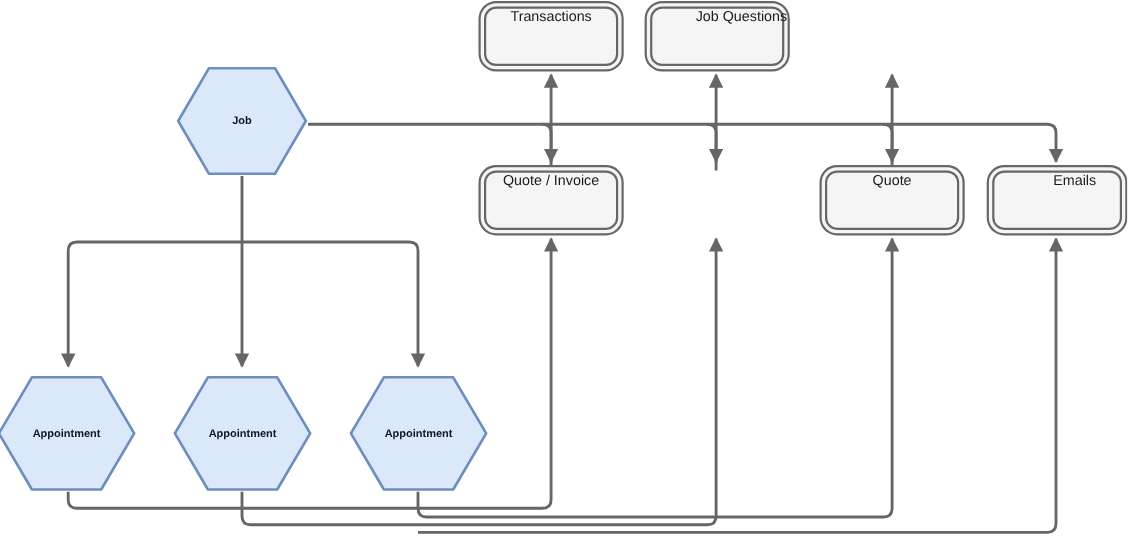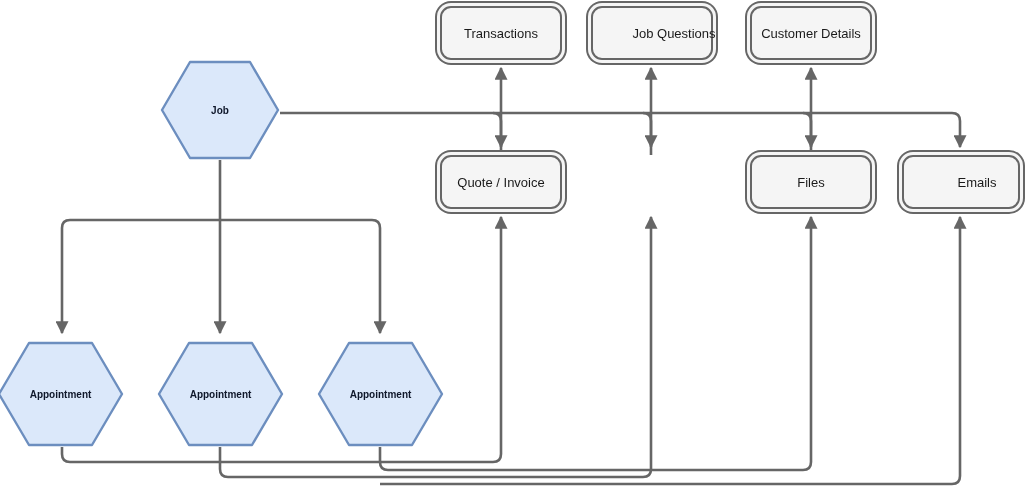--- a/index.html
+++ b/index.html
@@ -23,21 +23,21 @@
     height: 491px;
   }
   .node-box {
     position: absolute;
     box-sizing: border-box;
     background: #f5f5f5;
     border: 2px solid #666666;
     border-radius: 11px;
     box-shadow: 0 0 0 3px #f5f5f5, 0 0 0 5px #666666;
     display: flex;
-    align-items: center;
+    align-items: flex-start;
     justify-content: center;
     z-index: 5;
   }
   .node-box .label {
     font-size: 13px;
     color: #1a1a1a;
     font-family: "Liberation Sans", sans-serif;
     line-height: 1;
     white-space: nowrap;
   }
@@ -133,30 +133,27 @@
   </div>
 
   <div class="node-box" style="left:440px; top:6px; width:122px; height:54px;">
     <span class="label">Transactions</span>
   </div>
 
   <div class="node-box" style="left:591px; top:6px; width:122px; height:54px;padding-left:44px;">
     <span class="label">Job Questions</span>
   </div>
 
-  <div class="node-box" style="left:750px; top:6px; width:122px; height:54px;">
-    <span class="label">Customer Details</span>
-  </div>
 
   <div class="node-box" style="left:440px; top:155px; width:122px; height:54px;">
     <span class="label">Quote / Invoice</span>
   </div>
 
 
   <div class="node-box" style="left:750px; top:155px; width:122px; height:54px;">
-    <span class="label">Files</span>
+    <span class="label">Quote</span>
   </div>
 
   <div class="node-box" style="left:902px; top:155px; width:118px; height:54px;padding-left:32px;">
     <span class="label">Emails</span>
   </div>
 
 </div>
 
 </body></html>

